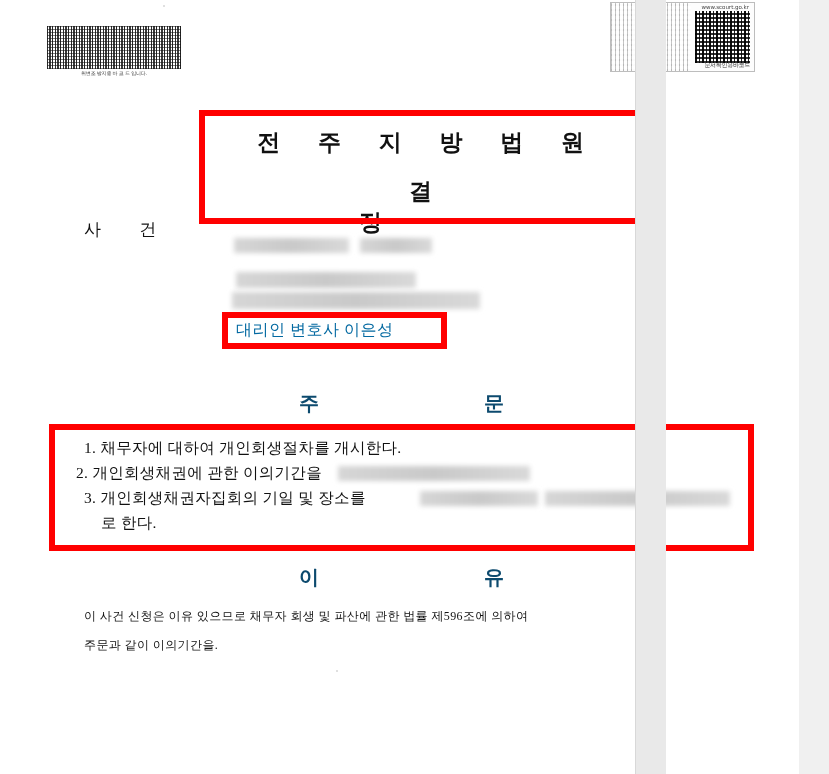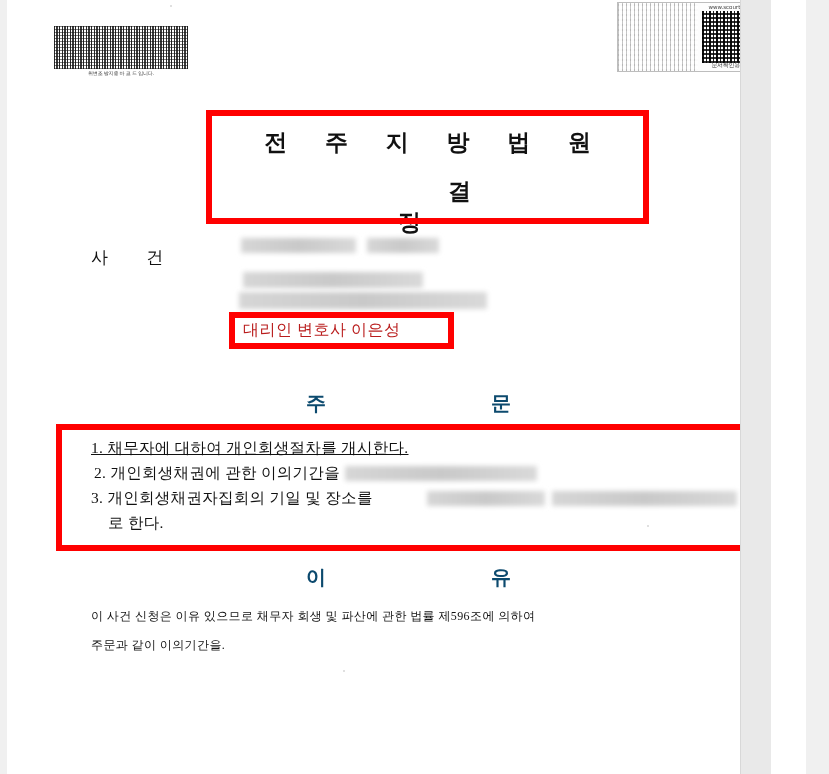--- a/index.html
+++ b/index.html
@@ -8,24 +8,23 @@
     background: #f0f0f0;
   }
   body {
     width: 829px;
     height: 774px;
     overflow: hidden;
     font-family: "Liberation Serif", serif;
   }
   #page {
     position: relative;
-    width: 764px;
+    width: 666px;
     height: 774px;
     background: #ffffff;
-    margin-left: 7px;
   }
   
   .gutter {
     position: absolute;
     top: 0;
     right: 0;
     width: 30px;
     height: 774px;
     background: #e9e9e9;
     border-left: 1px solid #d8d8d8;
@@ -159,48 +158,47 @@
     position: absolute;
     left: 199px;
     top: 176px;
     width: 443px;
     text-align: center;
     font-size: 23px;
     font-weight: bold;
     letter-spacing: 100px;
     text-indent: 100px;
     color: #111;
-    padding-left: 32px;
   }
   .field-label {
     position: absolute;
     width: 110px;
     text-align: left;
     letter-spacing: 17px;
     font-size: 17px;
     color: #111;
   }
-  #label-case { left: 84px; top: 246px; }
+  #label-case { left: 84px; top: 218px; }
   #label-debtor { left: 84px; top: 272px; }
   .redact {
     position: absolute;
     background: linear-gradient(90deg,#d6d6d6,#c9c9c9,#d9d9d9);
     filter: blur(2.5px);
     border-radius: 1px;
   }
   #redact-case-1 { left: 234px; top: 238px; width: 115px; height: 15px; }
   #redact-case-2 { left: 360px; top: 238px; width: 72px; height: 15px; }
   #redact-debtor-1 { left: 236px; top: 272px; width: 180px; height: 16px; }
   #redact-debtor-2 { left: 232px; top: 292px; width: 248px; height: 17px; }
   .attorney-text {
     position: absolute;
     left: 236px;
     top: 320px;
     font-size: 16px;
-    color: #b91c1c;
+    color: #0369a1;
     letter-spacing: 0.5px;
   }
   .section-heading {
     position: absolute;
     width: 705px;
     left: 49px;
     text-align: center;
     font-size: 20px;
     font-weight: bold;
     color: #0c4a6e;
@@ -209,22 +207,22 @@
   }
   #heading-order { top: 390px; }
   #heading-reason { top: 564px; text-align: center; }
   .order-item {
     position: absolute;
     font-size: 15.5px;
     color: #111;
     white-space: nowrap;
     letter-spacing: 0.3px;
   }
-  #order-1 { left: 84px; top: 438px; text-decoration: underline; }
-  #order-2 { left: 87px; top: 463px; }
+  #order-1 { left: 84px; top: 438px; }
+  #order-2 { left: 76px; top: 463px; }
   #order-3 { left: 84px; top: 488px; }
   #order-3b { left: 101px; top: 513px; font-family: Liberation Serif, serif; }
   #redact-order2 { left: 338px; top: 466px; width: 192px; height: 15px; }
   #redact-order3a { left: 420px; top: 491px; width: 118px; height: 15px; }
   #redact-order3b { left: 545px; top: 491px; width: 185px; height: 15px; }
   .reason-line {
     position: absolute;
     left: 84px;
     font-size: 12px;
     color: #111;

